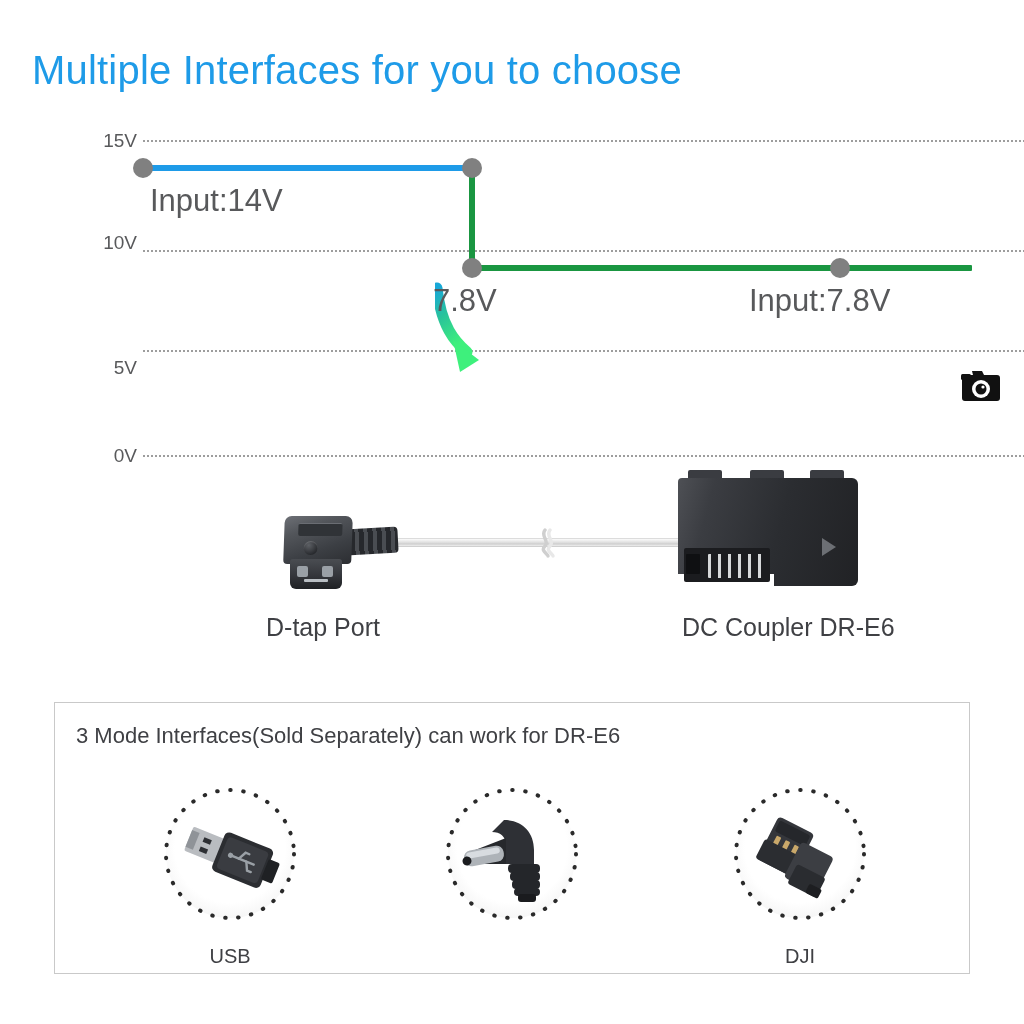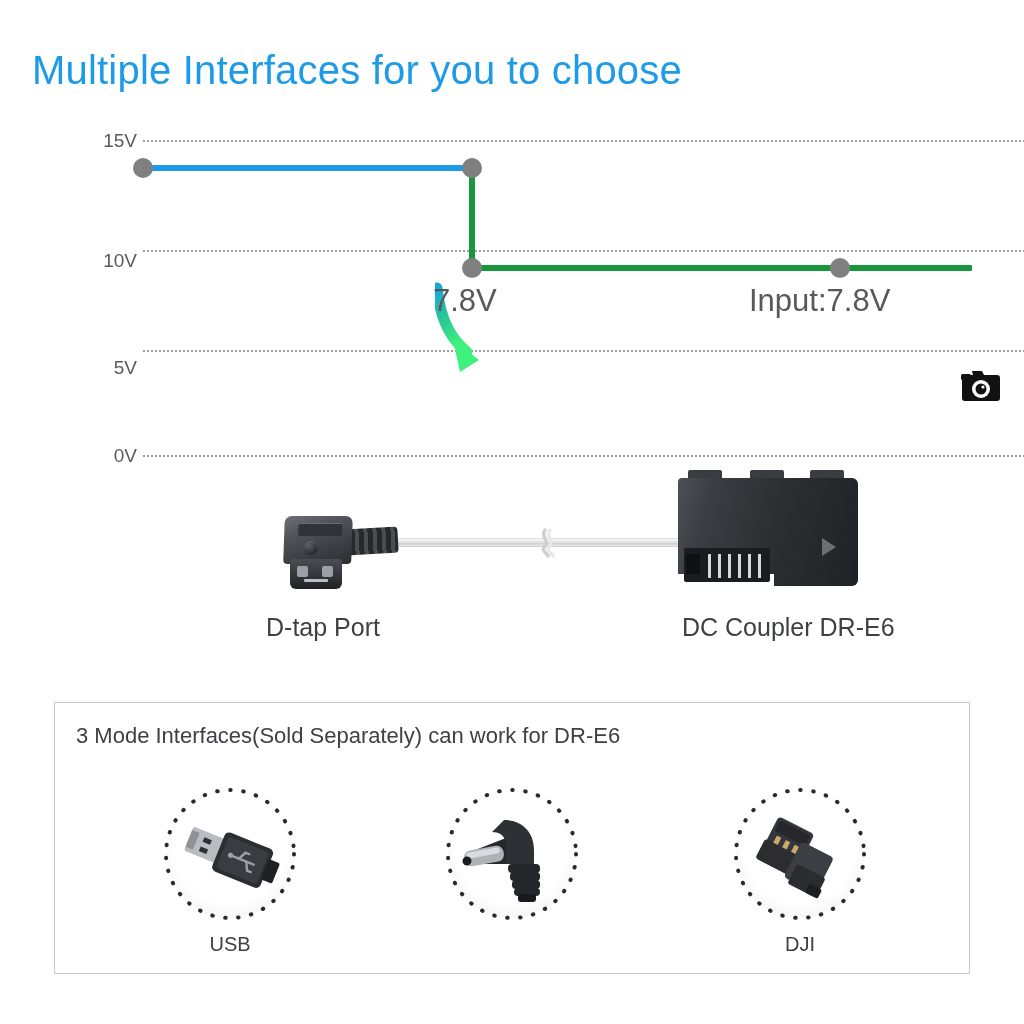--- a/index.html
+++ b/index.html
@@ -347,40 +347,40 @@
     width: 142px;
     height: 142px;
   }
   .mode-art {
     position: absolute;
     left: 0; top: 0;
     width: 128px;
     height: 128px;
   }
   .mode-label {
-    margin-top: 14px;
+    margin-top: 26px;
     font-size: 20px;
     line-height: 24px;
     color: #3f4044;
   }
 </style>
 </head>
 <body>
 
 <div class="page-title">Multiple Interfaces for you to choose</div>
 
 <div class="chart">
 
   <div class="gridline" style="top:20px"></div>
   <div class="gridline" style="top:130px"></div>
   <div class="gridline" style="top:230px"></div>
   <div class="gridline" style="top:335px"></div>
 
   <div class="axis-label" style="top:11px">15V</div>
-  <div class="axis-label" style="top:131px">10V</div>
+  <div class="axis-label" style="top:113px">10V</div>
   <div class="axis-label" style="top:238px">5V</div>
   <div class="axis-label" style="top:326px">0V</div>
 
   <div class="series-line blue" style="left:100px; top:45px; width:335px"></div>
 
   <div class="series-line vert" style="left:426px; top:48px; height:103px"></div>
 
   <div class="series-line green" style="left:429px; top:145px; width:500px"></div>
 
   <div class="node" style="left:100px; top:48px"></div>
@@ -393,20 +393,21 @@
       <linearGradient id="arrGrad" x1="0" y1="0" x2="0.35" y2="1">
         <stop offset="0%" stop-color="#18a8d8"></stop>
         <stop offset="45%" stop-color="#29c39a"></stop>
         <stop offset="100%" stop-color="#3ef07c"></stop>
       </linearGradient>
     </defs>
     <path d="M2,8 C6,46 20,62 32,72" stroke="url(#arrGrad)" stroke-width="11" fill="none" stroke-linecap="round"></path>
     <path d="M18,60 L44,80 L25,92 Z" fill="#3ef07c"></path>
   </svg>
 
+  <div class="value-label" style="left:107px; top:63px">Input:14V</div>
   <div class="value-label" style="left:390px; top:163px">7.8V</div>
   <div class="value-label" style="left:706px; top:163px">Input:7.8V</div>
 
   <svg class="camera-icon" viewBox="0 0 44 36">
     <path d="M13,3 h10 l2,4 h13 a3,3 0 0 1 3,3 v20 a3,3 0 0 1 -3,3 h-32
              a3,3 0 0 1 -3,-3 v-20 a3,3 0 0 1 3,-3 h8 z" fill="#111111"></path>
     <rect x="2" y="6" width="10" height="6" rx="1.5" fill="#111111"></rect>
     <circle cx="22" cy="21" r="9" fill="#ffffff"></circle>
     <circle cx="22" cy="21" r="5.5" fill="#111111"></circle>
     <circle cx="24" cy="19" r="1.6" fill="#ffffff"></circle>

